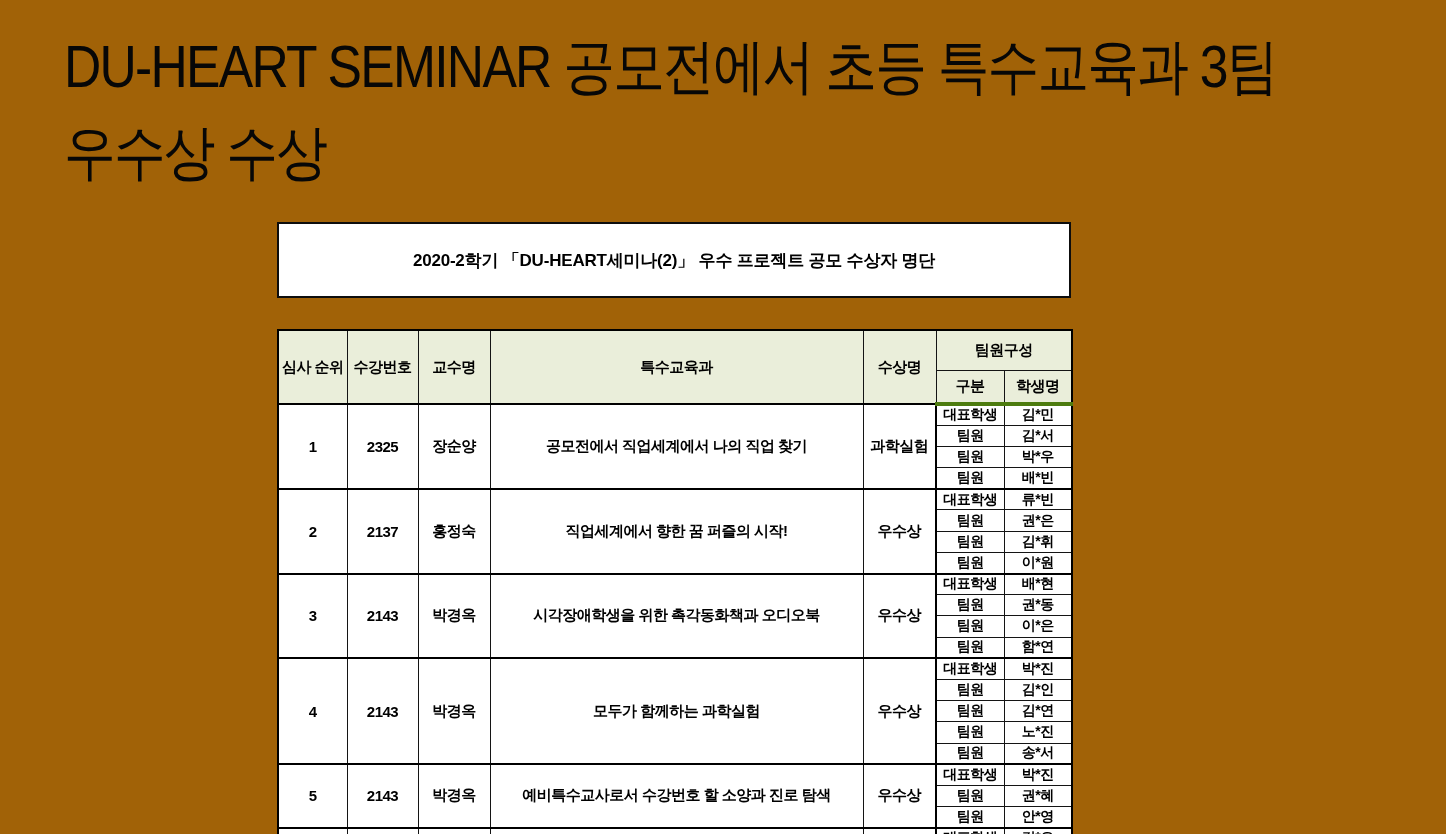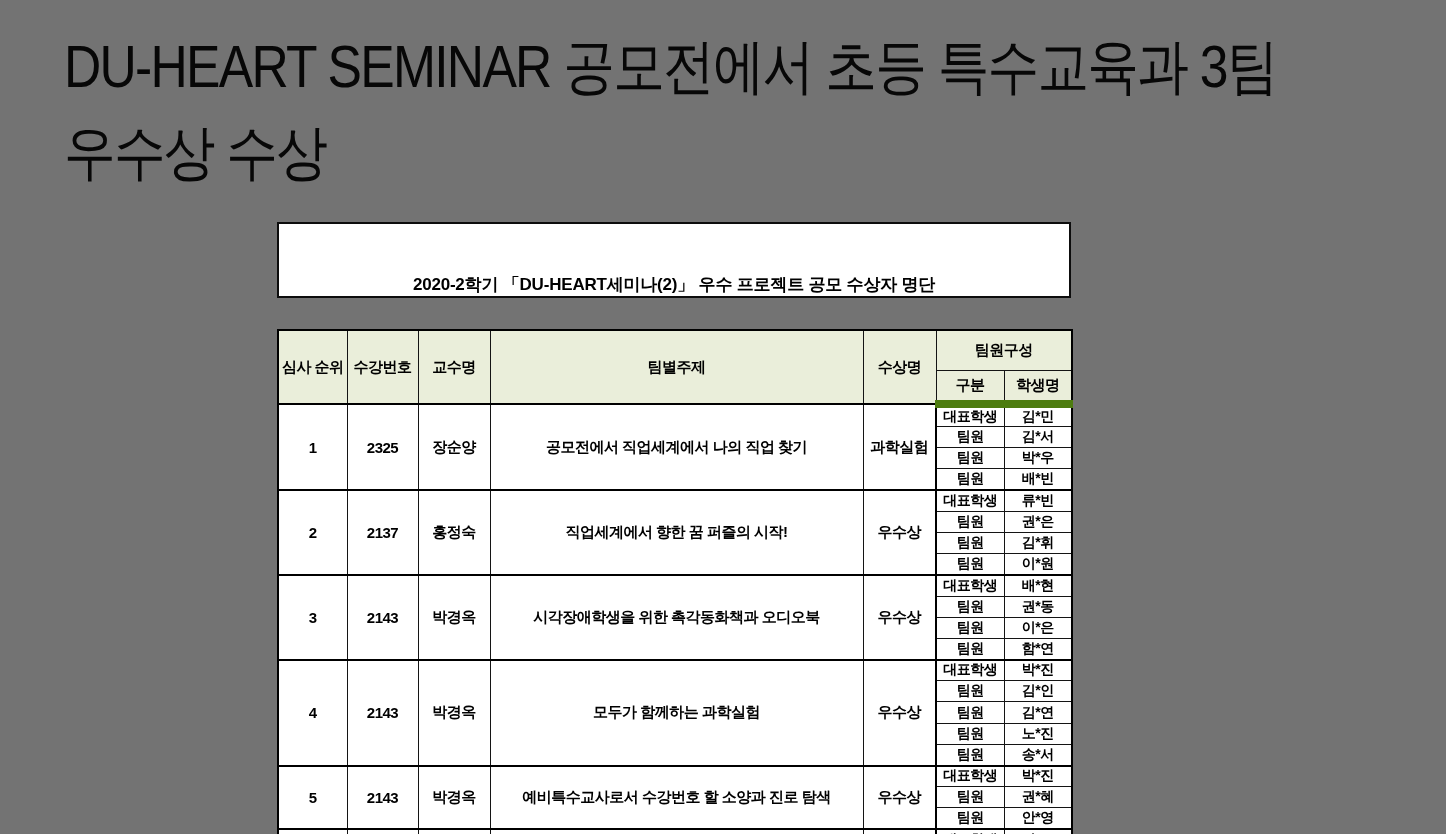--- a/index.html
+++ b/index.html
@@ -1,52 +1,52 @@
 <!DOCTYPE html>
 <html><head>
 <meta charset="utf-8">
 <style>
   * { margin:0; padding:0; box-sizing:border-box; }
   html,body { background:#ffffff; }
   .page {
     position:relative; width:1446px; height:834px;
-    background:#737373; overflow:hidden;
+    background:#a16207; overflow:hidden;
     font-family:"Liberation Sans", sans-serif; color:#000;
   }
   
   .headline {
     position:absolute; left:64px; top:24px;
     font-size:60px; line-height:86px; font-weight:400;
     letter-spacing:-2px; white-space:nowrap; color:#070707;
     transform:scaleX(0.86); transform-origin:left top;
   }
   
   .caption-box {
     position:absolute; left:277px; top:222px; width:794px; height:76px;
     border:2px solid #0d0d0d; background:#ffffff;
-    display:flex; align-items:flex-end; justify-content:center;
+    display:flex; align-items:center; justify-content:center;
   }
   .caption-box span { font-size:17px; font-weight:bold; letter-spacing:-0.2px; }
   
   table.awards {
     position:absolute; left:277px; top:329px; width:794px;
     border-collapse:collapse; table-layout:fixed;
     border:2px solid #000;
   }
   .awards th, .awards td {
     border:1px solid #141414; padding:0;
     text-align:center; vertical-align:middle;
     white-space:nowrap; overflow:hidden;
   }
   .awards thead th {
     background:#eaeeda; font-weight:bold; font-size:15px; letter-spacing:-0.5px;margin-top:16px;
   }
   .awards thead tr.h1 { height:40px; }
   .awards thead tr.h2 { height:34px; }
-  .awards thead tr.h2 th { border-bottom:8px solid #4d7c0f; }
+  .awards thead tr.h2 th { border-bottom:4px solid #4d7c0f; }
   .awards tbody td { font-weight:bold; font-size:15px; letter-spacing:-0.5px; background:#fff; }
   .awards tbody tr { height:21.2px; }
   .awards tbody td.role, .awards tbody td.name { font-size:14px; }
   .awards tbody tr.group-start td { border-top:2px solid #000; }
   .awards td.sep { border-left:2px solid #000;margin-left:48px; }
 </style>
 </head>
 <body>
 
 <div class="page">
@@ -68,21 +68,21 @@
       <col style="width:373px">
         <col style="width:73px">
         <col style="width:68px">
       <col style="width:68px">
     </colgroup>
     <thead>
       <tr class="h1">
         <th rowspan="2">심사 순위</th>
         <th rowspan="2">수강번호</th>
         <th rowspan="2">교수명</th>
-        <th rowspan="2">팀별주제</th>
+        <th rowspan="2">특수교육과</th>
         <th rowspan="2">수상명</th>
         <th colspan="2" class="sep">팀원구성</th>
       </tr>
       <tr class="h2">
         <th class="sep">구분</th>
         <th>학생명</th>
       </tr>
     </thead>
     <tbody>
 

